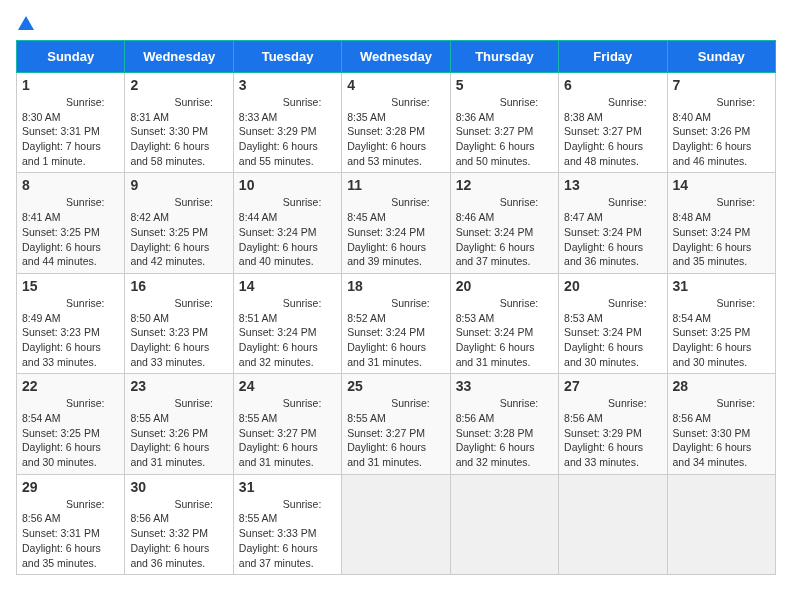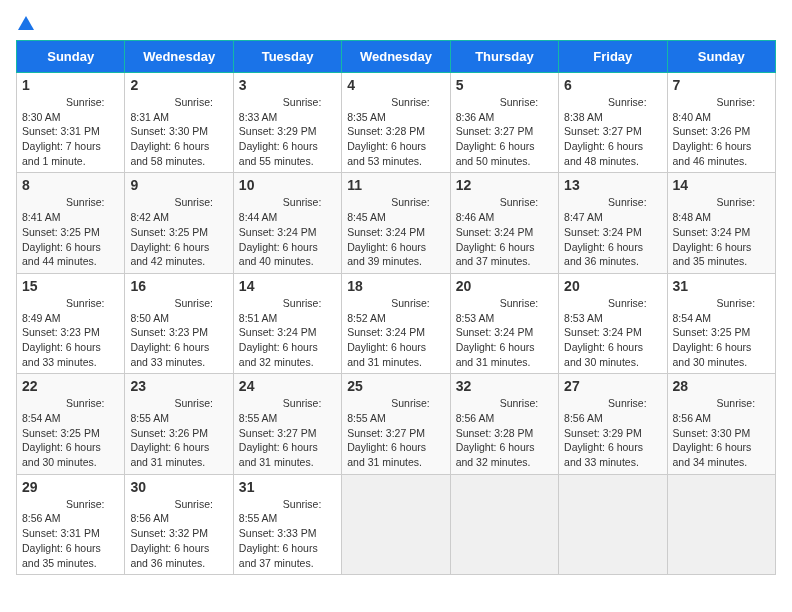--- a/index.html
+++ b/index.html
@@ -135,21 +135,21 @@
         <td><span class="date-num">18</span><span class="cell-text">Sunrise: 8:52 AM<br>Sunset: 3:24 PM<br>Daylight: 6 hours and 31 minutes.</span></td>
         <td><span class="date-num">20</span><span class="cell-text">Sunrise: 8:53 AM<br>Sunset: 3:24 PM<br>Daylight: 6 hours and 31 minutes.</span></td>
         <td><span class="date-num">20</span><span class="cell-text">Sunrise: 8:53 AM<br>Sunset: 3:24 PM<br>Daylight: 6 hours and 30 minutes.</span></td>
         <td><span class="date-num">31</span><span class="cell-text">Sunrise: 8:54 AM<br>Sunset: 3:25 PM<br>Daylight: 6 hours and 30 minutes.</span></td>
       </tr>
       <tr>
         <td><span class="date-num">22</span><span class="cell-text">Sunrise: 8:54 AM<br>Sunset: 3:25 PM<br>Daylight: 6 hours and 30 minutes.</span></td>
         <td><span class="date-num">23</span><span class="cell-text">Sunrise: 8:55 AM<br>Sunset: 3:26 PM<br>Daylight: 6 hours and 31 minutes.</span></td>
         <td><span class="date-num">24</span><span class="cell-text">Sunrise: 8:55 AM<br>Sunset: 3:27 PM<br>Daylight: 6 hours and 31 minutes.</span></td>
         <td><span class="date-num">25</span><span class="cell-text">Sunrise: 8:55 AM<br>Sunset: 3:27 PM<br>Daylight: 6 hours and 31 minutes.</span></td>
-        <td><span class="date-num">32</span><span class="cell-text">Sunrise: 8:56 AM<br>Sunset: 3:28 PM<br>Daylight: 6 hours and 32 minutes.</span></td>
+        <td><span class="date-num">33</span><span class="cell-text">Sunrise: 8:56 AM<br>Sunset: 3:28 PM<br>Daylight: 6 hours and 32 minutes.</span></td>
         <td><span class="date-num">27</span><span class="cell-text">Sunrise: 8:56 AM<br>Sunset: 3:29 PM<br>Daylight: 6 hours and 33 minutes.</span></td>
         <td><span class="date-num">28</span><span class="cell-text">Sunrise: 8:56 AM<br>Sunset: 3:30 PM<br>Daylight: 6 hours and 34 minutes.</span></td>
       </tr>
       <tr>
         <td><span class="date-num">29</span><span class="cell-text">Sunrise: 8:56 AM<br>Sunset: 3:31 PM<br>Daylight: 6 hours and 35 minutes.</span></td>
         <td><span class="date-num">30</span><span class="cell-text">Sunrise: 8:56 AM<br>Sunset: 3:32 PM<br>Daylight: 6 hours and 36 minutes.</span></td>
         <td><span class="date-num">31</span><span class="cell-text">Sunrise: 8:55 AM<br>Sunset: 3:33 PM<br>Daylight: 6 hours and 37 minutes.</span></td>
         <td class="empty-cell"></td>
         <td class="empty-cell"></td>
         <td class="empty-cell"></td>

